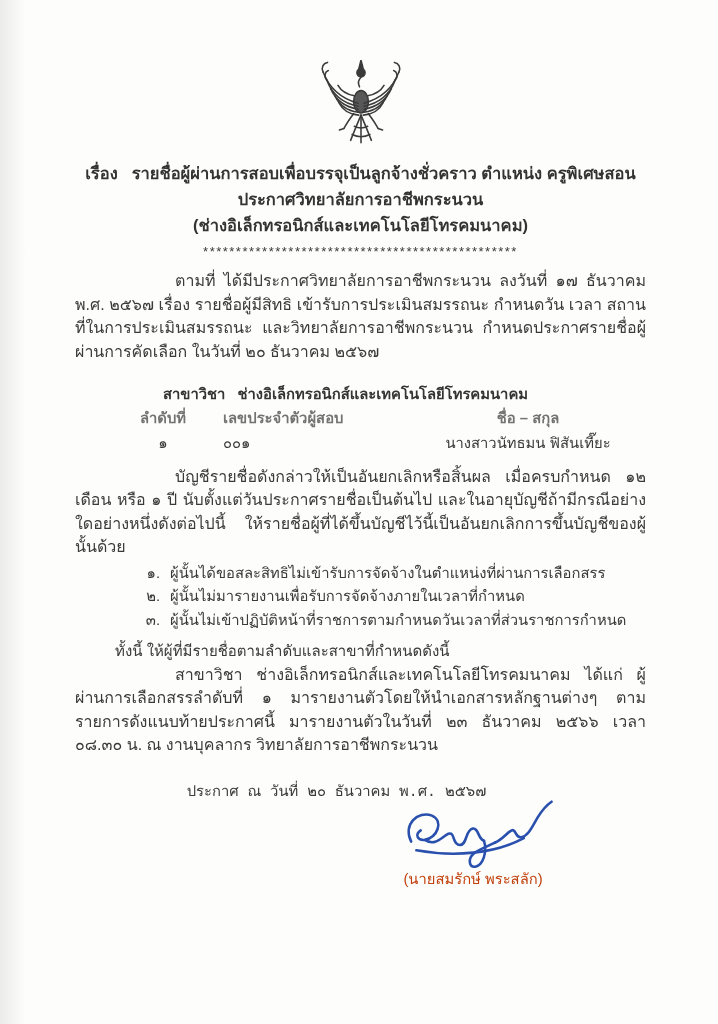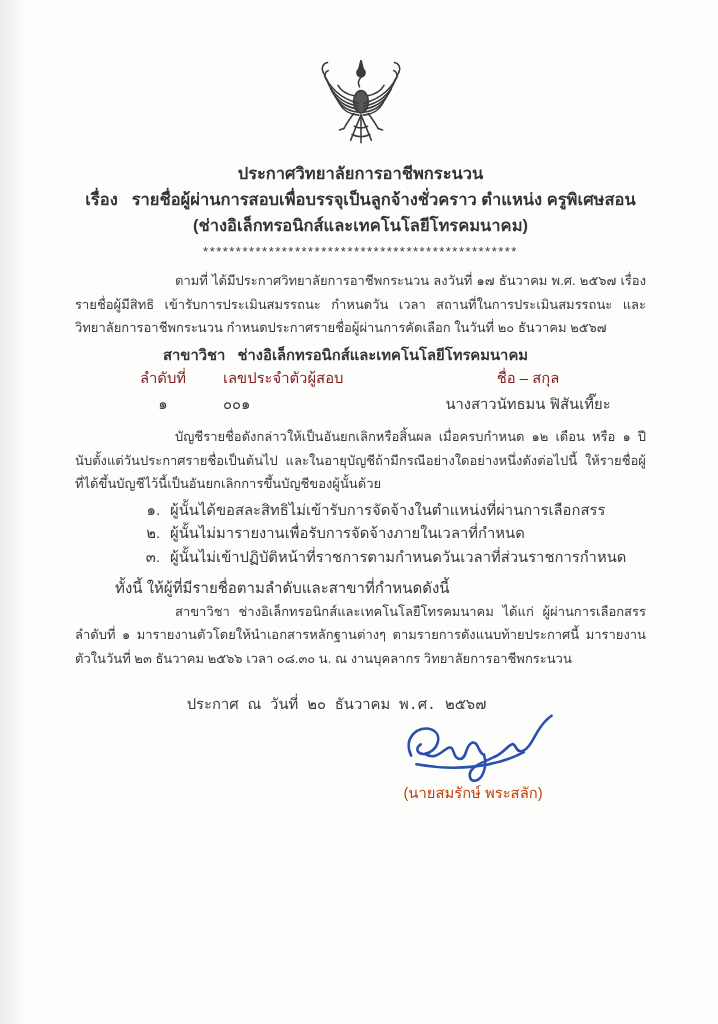--- a/index.html
+++ b/index.html
@@ -40,34 +40,34 @@
   .stars{
     text-align:center;
     font-size:13px;
     letter-spacing:1.5px;
     color:#3a3a3a;
     line-height:22px;
     margin-top:3px;
     white-space:nowrap;
   }
   .para{
-    font-size:13px;
+    font-size:16px;
     line-height:23.5px;
     text-align:justify;
     text-indent:100px;
     margin:0;
   }
   .para.mt{margin-top:6px;}
   .tbl{
-    margin-top:4px;
+    margin-top:20px;
     font-size:14.8px;
     line-height:23.5px;
   }
   .tbl-branch{display:flex;gap:12px;margin-left:88px;font-weight:600;color:#343434;}
-  .tbl-head{display:flex;font-weight:400;color:#7f1d1d;}
+  .tbl-head{display:flex;font-weight:700;color:#737373;}
   .tbl-row{display:flex;margin-top:2px;}
   .c1{width:120px;text-align:center;margin-left:28px;}
   .c2{width:190px;text-align:left;}
   .c3{width:230px;text-align:center;}
   .list{
     margin:3px 0 0 65px;
     font-size:14.8px;
     line-height:23.5px;
   }
   .list-item{display:flex;gap:10px;}
@@ -141,25 +141,25 @@
 
           <path d="M70 78 C64 92 60 102 56 112"></path>
           <path d="M70 78 C70 92 70 103 70 115"></path>
           <path d="M70 78 C76 92 80 102 84 112"></path>
           <path d="M58 104 C66 108 74 108 82 104"></path>
           <path d="M61 93 C67 96 73 96 79 93"></path>
         </svg>
       </span>
     </div>
 
-    <div class="title">ประกาศวิทยาลัยการอาชีพกระนวน</div>
     <div class="title title-subject">
       <span>เรื่อง</span>
       <span>รายชื่อผู้ผ่านการสอบเพื่อบรรจุเป็นลูกจ้างชั่วคราว ตำแหน่ง ครูพิเศษสอน</span>
     </div>
+    <div class="title">ประกาศวิทยาลัยการอาชีพกระนวน</div>
     <div class="title">(ช่างอิเล็กทรอนิกส์และเทคโนโลยีโทรคมนาคม)</div>
     <div class="stars">************************************************</div>
 
     <p class="para mt">ตามที่ ได้มีประกาศวิทยาลัยการอาชีพกระนวน ลงวันที่ ๑๗ ธันวาคม พ.ศ. ๒๕๖๗ เรื่อง รายชื่อผู้มีสิทธิ เข้ารับการประเมินสมรรถนะ กำหนดวัน เวลา สถานที่ในการประเมินสมรรถนะ และวิทยาลัยการอาชีพกระนวน กำหนดประกาศรายชื่อผู้ผ่านการคัดเลือก ในวันที่ ๒๐ ธันวาคม ๒๕๖๗</p>
 
 
     <div class="tbl">
       <div class="tbl-branch">
         <span>สาขาวิชา</span>
         <span>ช่างอิเล็กทรอนิกส์และเทคโนโลยีโทรคมนาคม</span>

